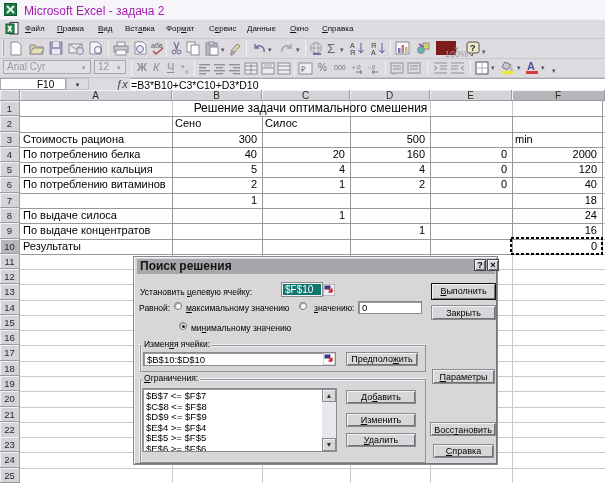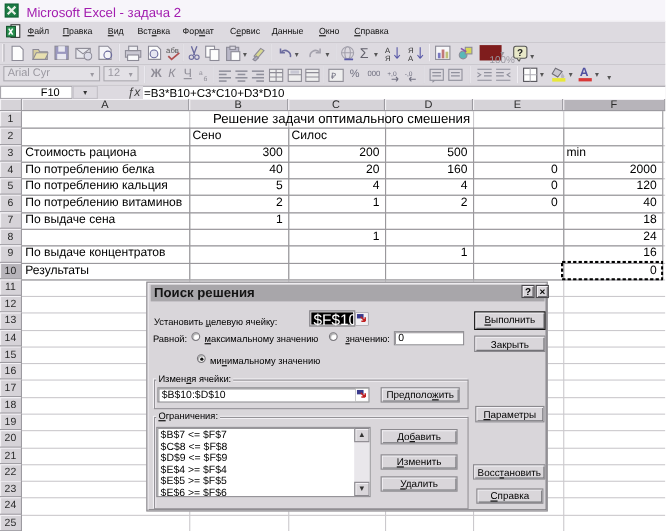--- a/index.html
+++ b/index.html
@@ -344,61 +344,60 @@
 <div class="tl" style="left:262px;top:26.28px;width:1px;height:137.52px"></div>
 <div class="tl" style="left:350px;top:26.28px;width:1px;height:137.52px"></div>
 <div class="tl" style="left:430px;top:26.28px;width:1px;height:137.52px"></div>
 <div class="tl" style="left:512px;top:26.28px;width:1px;height:137.52px"></div>
 <div class="tl" style="left:602px;top:11.00px;width:1px;height:152.80px"></div>
 <div class="cell" style="left:20px;top:11.0px;width:581px;height:15px;line-height:15.5px;text-align:center;font-size:12px">Решение задачи оптимального смешения</div>
 <div class="cell" style="left:172px;top:26.28px;width:89px;height:15px;line-height:15.5px;padding-left:3px;">Сено</div>
 <div class="cell" style="left:262px;top:26.28px;width:87px;height:15px;line-height:15.5px;padding-left:3px;">Силос</div>
 <div class="cell" style="left:20px;top:41.56px;width:151px;height:15px;line-height:15.5px;padding-left:3px;">Стоимость рациона</div>
 <div class="cell num" style="left:172px;top:41.56px;width:89px;height:15px;line-height:15.5px;padding-right:4px;">300</div>
-<div class="cell num" style="left:262px;top:41.56px;width:87px;height:15px;line-height:15.5px;padding-right:4px;">200</div>
 <div class="cell num" style="left:350px;top:41.56px;width:79px;height:15px;line-height:15.5px;padding-right:4px;">500</div>
 <div class="cell" style="left:512px;top:41.56px;width:89px;height:15px;line-height:15.5px;padding-left:3px;">min</div>
 <div class="cell" style="left:20px;top:56.84px;width:151px;height:15px;line-height:15.5px;padding-left:3px;">По потреблению белка</div>
 <div class="cell num" style="left:172px;top:56.84px;width:89px;height:15px;line-height:15.5px;padding-right:4px;">40</div>
 <div class="cell num" style="left:262px;top:56.84px;width:87px;height:15px;line-height:15.5px;padding-right:4px;">20</div>
 <div class="cell num" style="left:350px;top:56.84px;width:79px;height:15px;line-height:15.5px;padding-right:4px;">160</div>
 <div class="cell num" style="left:430px;top:56.84px;width:81px;height:15px;line-height:15.5px;padding-right:4px;">0</div>
 <div class="cell num" style="left:512px;top:56.84px;width:89px;height:15px;line-height:15.5px;padding-right:4px;">2000</div>
 <div class="cell" style="left:20px;top:72.12px;width:151px;height:15px;line-height:15.5px;padding-left:3px;">По потреблению кальция</div>
 <div class="cell num" style="left:172px;top:72.12px;width:89px;height:15px;line-height:15.5px;padding-right:4px;">5</div>
 <div class="cell num" style="left:262px;top:72.12px;width:87px;height:15px;line-height:15.5px;padding-right:4px;">4</div>
 <div class="cell num" style="left:350px;top:72.12px;width:79px;height:15px;line-height:15.5px;padding-right:4px;">4</div>
 <div class="cell num" style="left:430px;top:72.12px;width:81px;height:15px;line-height:15.5px;padding-right:4px;">0</div>
 <div class="cell num" style="left:512px;top:72.12px;width:89px;height:15px;line-height:15.5px;padding-right:4px;">120</div>
 <div class="cell" style="left:20px;top:87.40px;width:151px;height:15px;line-height:15.5px;padding-left:3px;">По потреблению витаминов</div>
 <div class="cell num" style="left:172px;top:87.40px;width:89px;height:15px;line-height:15.5px;padding-right:4px;">2</div>
 <div class="cell num" style="left:262px;top:87.40px;width:87px;height:15px;line-height:15.5px;padding-right:4px;">1</div>
 <div class="cell num" style="left:350px;top:87.40px;width:79px;height:15px;line-height:15.5px;padding-right:4px;">2</div>
 <div class="cell num" style="left:430px;top:87.40px;width:81px;height:15px;line-height:15.5px;padding-right:4px;">0</div>
 <div class="cell num" style="left:512px;top:87.40px;width:89px;height:15px;line-height:15.5px;padding-right:4px;">40</div>
-<div class="cell" style="left:20px;top:102.68px;width:151px;height:15px;line-height:15.5px;padding-left:3px;">По выдаче сена</div>
 <div class="cell num" style="left:172px;top:102.68px;width:89px;height:15px;line-height:15.5px;padding-right:4px;">1</div>
 <div class="cell num" style="left:512px;top:102.68px;width:89px;height:15px;line-height:15.5px;padding-right:4px;">18</div>
+<div class="cell" style="left:20px;top:117.96px;width:151px;height:15px;line-height:15.5px;padding-left:3px;">По выдаче силоса</div>
 <div class="cell num" style="left:262px;top:117.96px;width:87px;height:15px;line-height:15.5px;padding-right:4px;">1</div>
 <div class="cell num" style="left:512px;top:117.96px;width:89px;height:15px;line-height:15.5px;padding-right:4px;">24</div>
 <div class="cell" style="left:20px;top:133.24px;width:151px;height:15px;line-height:15.5px;padding-left:3px;">По выдаче концентратов</div>
 <div class="cell num" style="left:350px;top:133.24px;width:79px;height:15px;line-height:15.5px;padding-right:4px;">1</div>
 <div class="cell num" style="left:512px;top:133.24px;width:89px;height:15px;line-height:15.5px;padding-right:4px;">16</div>
 <div class="cell" style="left:20px;top:148.52px;width:151px;height:15px;line-height:15.5px;padding-left:3px;">Результаты</div>
 <div class="cell num" style="left:512px;top:148.52px;width:89px;height:15px;line-height:15.5px;padding-right:4px;">0</div>
 <svg class="abs" style="left:510px;top:147.02px" width="93" height="18">
 <rect x="1" y="1" width="91" height="16" fill="none" stroke="#000" stroke-width="2" stroke-dasharray="3,2"></rect>
 </svg>
 </div>
 <div class="abs" id="dlg">
 <div class="abs" id="dlgtitle">Поиск решения</div>
 <div class="tbtn" style="left:340px">?</div>
 <div class="tbtn" style="left:353px">×</div>
 <div class="dl" style="left:6px;top:30px">Установить <u>ц</u>елевую ячейку:</div>
-<div class="abs" style="left:148px;top:26px;width:40px;height:13px;background:#000000;border:1px solid #f4f2f6;outline:1px solid #8b898e;color:#fff;font-size:14px;line-height:12px;padding-left:2px">$F$10</div>
+<div class="abs" style="left:148px;top:26px;width:40px;height:13px;background:#0f766e;border:1px solid #f4f2f6;outline:1px solid #8b898e;color:#fff;font-size:10px;line-height:12px;padding-left:2px">$F$10</div>
 <svg class="abs" style="left:189px;top:27px" width="12" height="12">
 <rect x="0" y="0" width="12" height="12" fill="#f0eef2" stroke="#88868c"></rect>
 <rect x="1.5" y="1.5" width="6" height="4" fill="#3a3a8c"></rect>
 <path d="M9 8 l-4 -4 m4 4 v-3.5 m0 3.5 h-3.5" stroke="#c02020" stroke-width="1.4" fill="none"></path>
 </svg>
 <div class="dl" style="left:5px;top:46px">Равной:</div>
 <div class="radio" style="left:40px;top:45px"></div>
 <div class="dl" style="left:52px;top:46px"><u>м</u>аксимальному значению</div>
 <div class="radio" style="left:165px;top:45px"></div>
 <div class="dl" style="left:180px;top:46px"><u>з</u>начению:</div>

